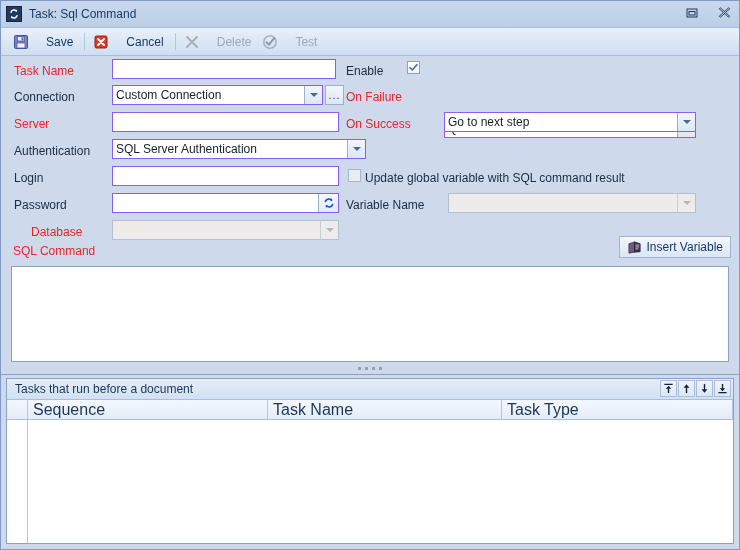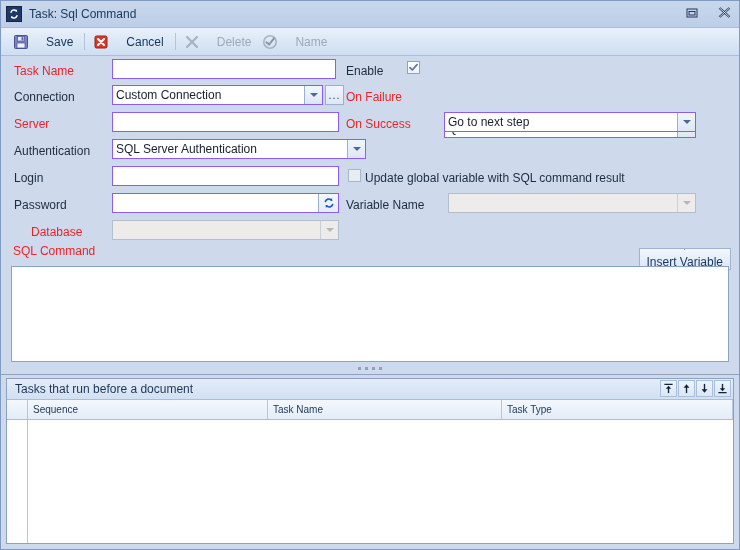--- a/index.html
+++ b/index.html
@@ -173,21 +173,21 @@
     box-sizing: border-box;
     background: linear-gradient(180deg, #f4f8fd 0%, #e6eefa 50%, #dbe6f6 100%);
     border: 1px solid #9fb4d1;
     display: flex; align-items: center; justify-content: center;
     gap: 5px;
     color: #16375e; font-size: 12px;
     height: 22px;
     padding: 0 7px;
     white-space: nowrap;
   }
-  .ins-var { position: absolute; right: 8px; top: 12px; flex-direction: column; }
+  .ins-var { position: absolute; right: 8px; top: 0; }
   .sql-box {
     position: absolute;
     left: 10px; right: 10px;
     top: 0; bottom: 0;
     background: #ffffff;
     border: 1px solid #8ba2c2;
     box-sizing: border-box;
   }
   .sql-wrap { position: relative; flex: 0 0 96px; }
   .tpl-zone { height: 36px; flex: 0 0 36px; position: relative; }
@@ -240,21 +240,21 @@
   }
   .gh-corner {
     width: 20px; flex: 0 0 20px;
     border-right: 1px solid #b6c6dc;
     background: linear-gradient(180deg, #f4f8fd 0%, #e3ecf8 100%);
   }
   .gh-cell {
     display: flex; align-items: center;
     padding-left: 5px;
     border-right: 1px solid #b6c6dc;
-    color: #1c3656; font-size: 10px;
+    color: #1c3656; font-size: 16px;
     box-sizing: border-box;
     overflow: hidden; white-space: nowrap;
   }
   .grid-body { flex: 1 1 auto; display: flex; background: #ffffff; }
   .gb-gutter {
     width: 20px; flex: 0 0 20px;
     border-right: 1px solid #b6c6dc;
     background: #ffffff;
   }
 </style>
@@ -311,21 +311,21 @@
       <svg class="tbi" viewBox="0 0 16 16">
         <path d="M3 3 L13 13 M13 3 L3 13" stroke="#a8b0bb" stroke-width="2.1" stroke-linecap="round"></path>
       </svg>
       <span>Delete</span>
     </div>
     <div class="tb-item disabled">
       <svg class="tbi" viewBox="0 0 16 16">
         <circle cx="8" cy="8" r="6.2" fill="none" stroke="#aab2bd" stroke-width="1.6"></circle>
         <path d="M4.5 8.2 L7 10.6 L12.2 4.2" stroke="#8d96a3" stroke-width="2" fill="none" stroke-linecap="round" stroke-linejoin="round"></path>
       </svg>
-      <span>Name</span>
+      <span>Test</span>
     </div>
   </div>
 
   <div class="body-area">
 
     <div class="form-zone">
 
       <div class="lbl req" style="left:13px; top:8px;">Task Name</div>
       <div class="fld" style="left:111px; top:3px; width:224px;">
         <input type="text" autofocus="" value="" style="">

